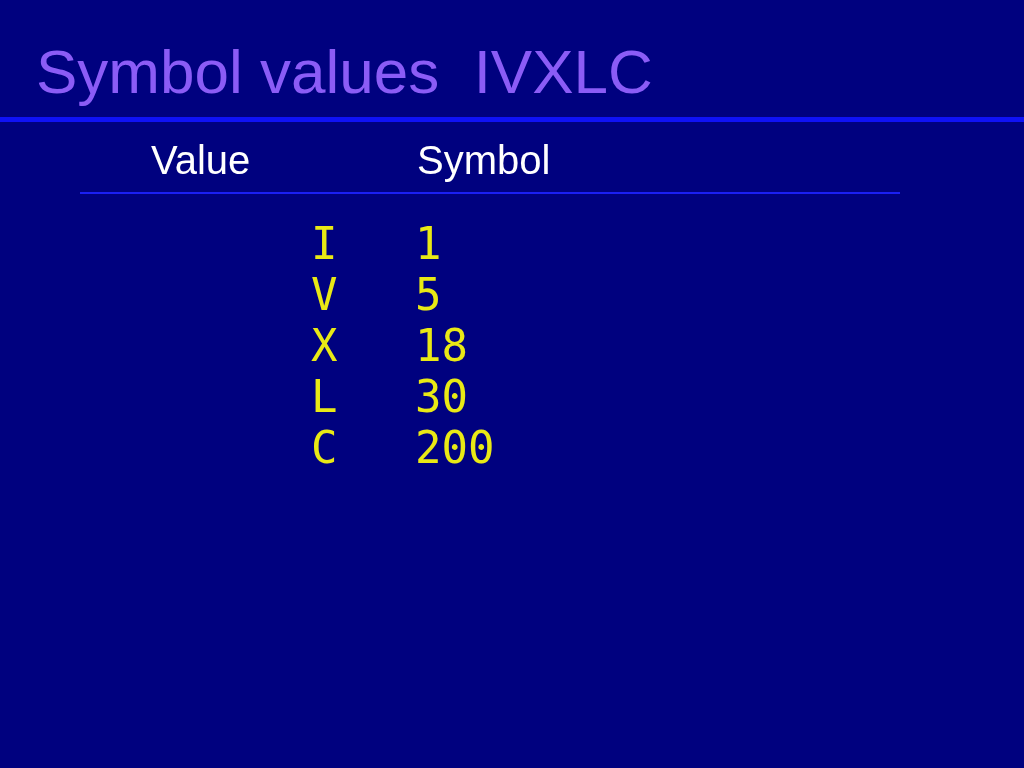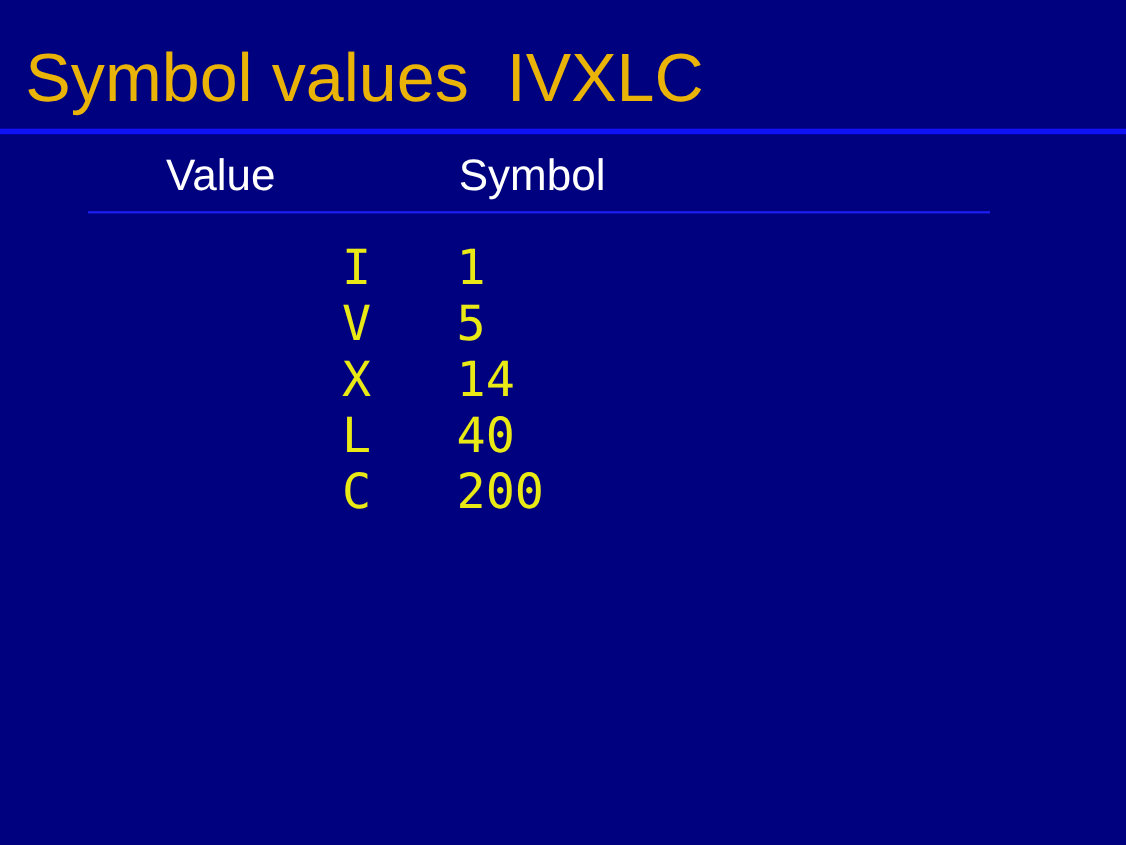--- a/index.html
+++ b/index.html
@@ -19,28 +19,28 @@
   #slide {
     position: relative;
     width: 1024px;
     height: 768px;
     background: #00017f;
   }
 
   
   #slide-title {
     position: absolute;
-    left: 23px;
+    left: 36px;
     top: 35px;
     width: 980px;
     font-family: "Liberation Sans", sans-serif;
     font-size: 62px;
     line-height: 74px;
     font-weight: normal;
-    color: #eab308;
+    color: #8b5cf6;
     letter-spacing: 0px;
     white-space: pre;
   }
 
   
   #title-rule {
     position: absolute;
     left: 0px;
     top: 117px;
     width: 1024px;
@@ -124,26 +124,26 @@
       <div class="cell cell-value">1</div>
     </div>
 
     <div class="data-row">
       <div class="cell cell-symbol">V</div>
       <div class="cell cell-value">5</div>
     </div>
 
     <div class="data-row">
       <div class="cell cell-symbol">X</div>
-      <div class="cell cell-value">14</div>
+      <div class="cell cell-value">18</div>
     </div>
 
     <div class="data-row">
       <div class="cell cell-symbol">L</div>
-      <div class="cell cell-value">40</div>
+      <div class="cell cell-value">30</div>
     </div>
 
     <div class="data-row">
       <div class="cell cell-symbol">C</div>
       <div class="cell cell-value">200</div>
     </div>
 
   </div>
 
 </div>

